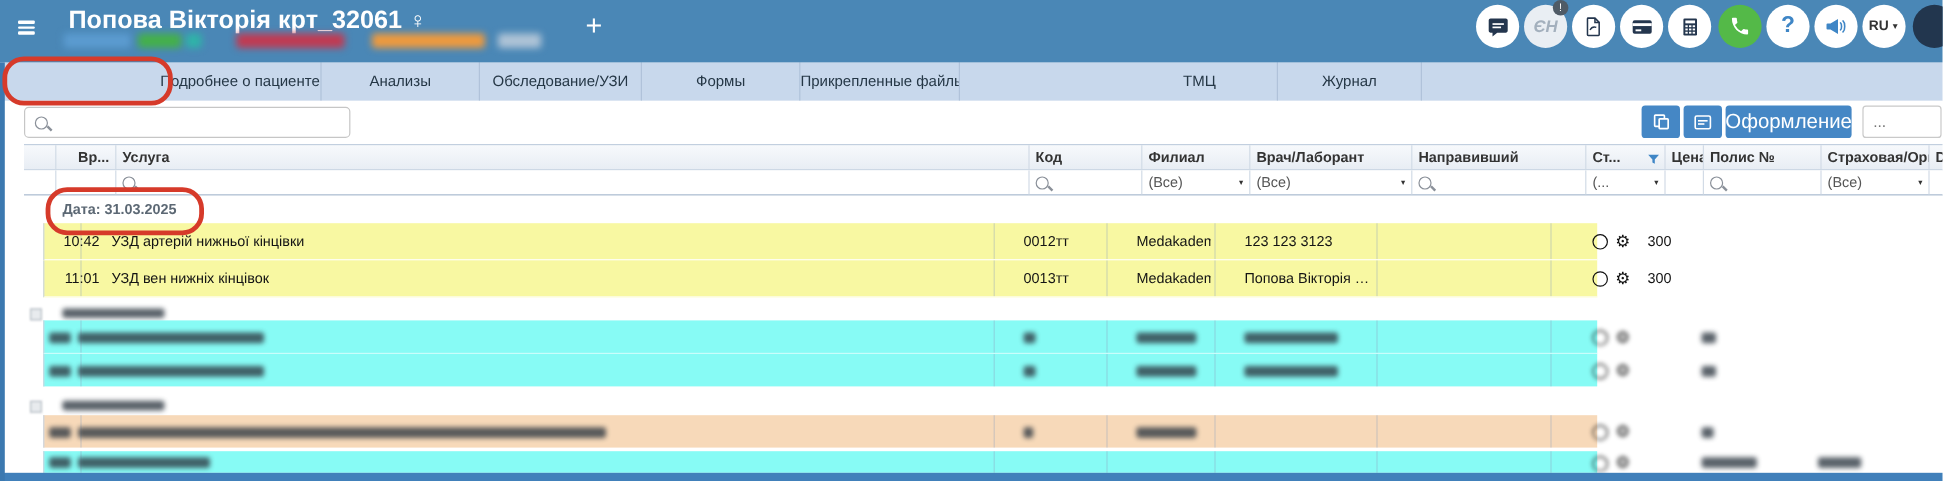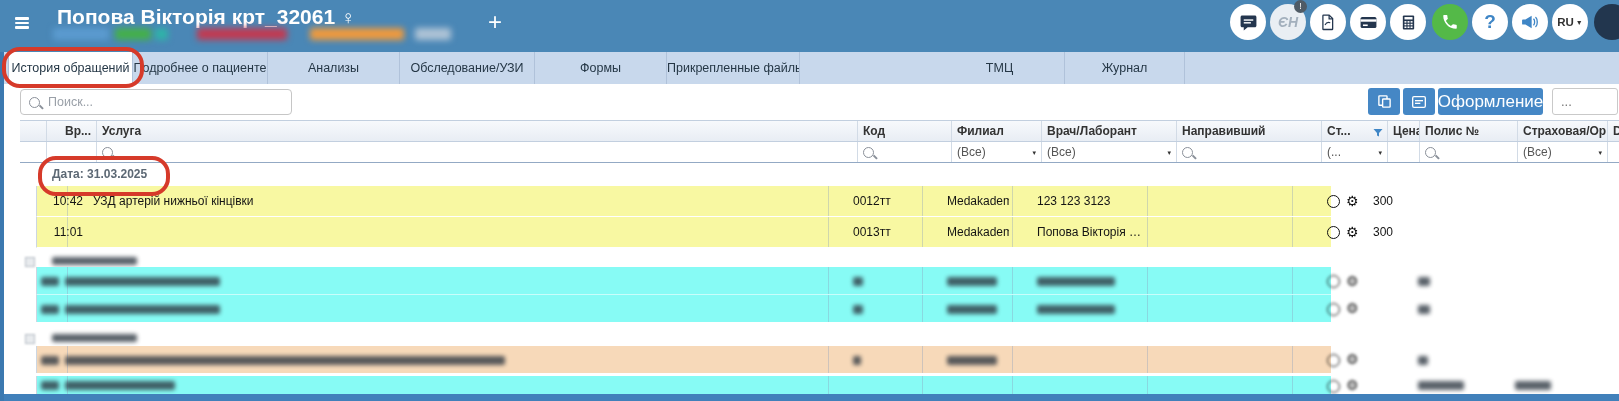--- a/index.html
+++ b/index.html
@@ -186,34 +186,32 @@
         </svg>
     </div>
     <div class="topcircle" style="left:1552px;">
       <span class="ru-label">RU</span>
         <span class="ru-caret">▼</span>
     </div>
     <div class="topcircle tc-dark" style="left:1594px;"></div>
   </div>
 
   <div class="tabsbar">
-    <div class="tab active" style="left:8px;width:125px;">История обращений</div>
     <div class="tab" style="left:133px;width:135px;">Подробнее о пациенте</div>
     <div class="tab" style="left:268px;width:132px;">Анализы</div>
     <div class="tab" style="left:400px;width:135px;">Обследование/УЗИ</div>
     <div class="tab" style="left:535px;width:132px;">Формы</div>
     <div class="tab" style="left:667px;width:133px;">Прикрепленные файлы</div>
     <div class="tab" style="left:935px;width:130px;">ТМЦ</div>
     <div class="tab" style="left:1065px;width:120px;">Журнал</div>
   </div>
 
   <div class="toolbar">
     <div class="search-box">
       <span class="mag"></span>
-      <input type="text" placeholder="Поиск..." style="">
     </div>
     <div class="iconbtn" style="left:1368px;">
       <svg width="15" viewBox="0 0 24 24">
           <rect x="3" y="3" width="13" height="15" rx="1" fill="none" stroke="#fff" stroke-width="2.2"></rect>
           <rect x="9" y="8" width="12" height="13" rx="1" fill="#4587c5" stroke="#fff" stroke-width="2.2"></rect>
         </svg>
     </div>
     <div class="iconbtn" style="left:1403px;">
       <svg width="16" viewBox="0 0 24 24">
           <rect x="2.5" y="4" width="19" height="16" rx="2" fill="none" stroke="#fff" stroke-width="2"></rect>
@@ -289,20 +287,21 @@
     <span class="cell c-code">0012тт</span>
     <span class="cell c-branch">Medakadem</span>
     <span class="cell c-doctor">123 123 3123</span>
     <span class="stat-circle"></span>
     <span class="stat-gear">⚙</span>
     <span class="cell c-price">300</span>
   </div>
 
   <div class="row row-yellow" style="top:217px;height:31px;">
     <span class="cell c-time">11:01</span>
+    <span class="cell c-service">УЗД вен нижніх кінцівок</span>
     <span class="cell c-code">0013тт</span>
     <span class="cell c-branch">Medakadem</span>
     <span class="cell c-doctor">Попова Вікторія Віталіїв...</span>
     <span class="stat-circle"></span>
     <span class="stat-gear">⚙</span>
     <span class="cell c-price">300</span>
   </div>
 
   <div class="grow" style="top:252px;height:17px;">
     <span class="collapse-box"></span>

